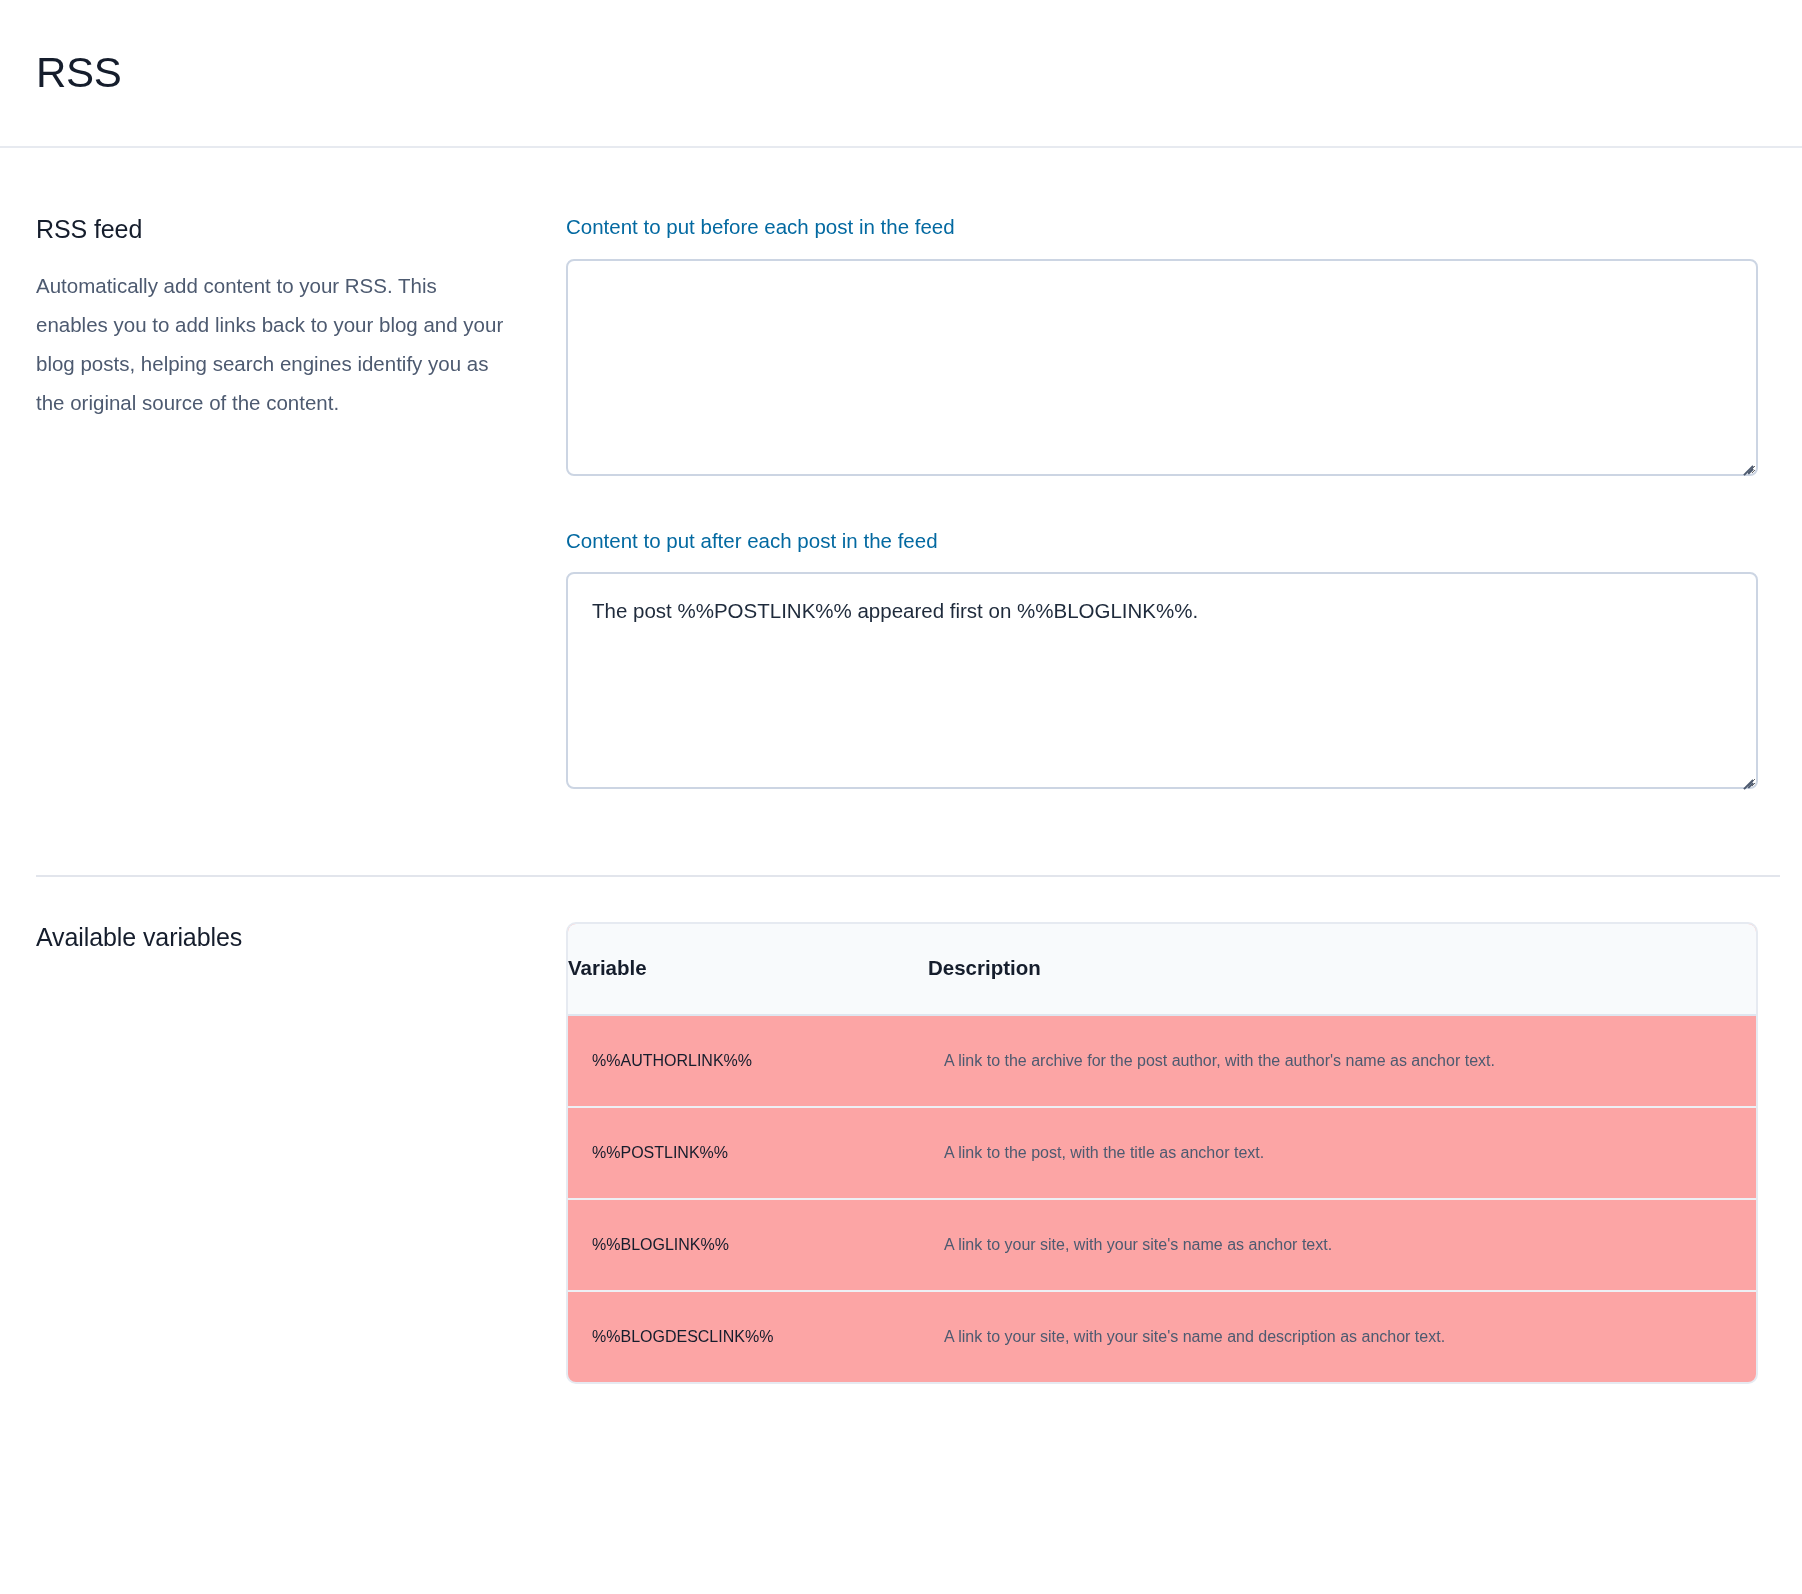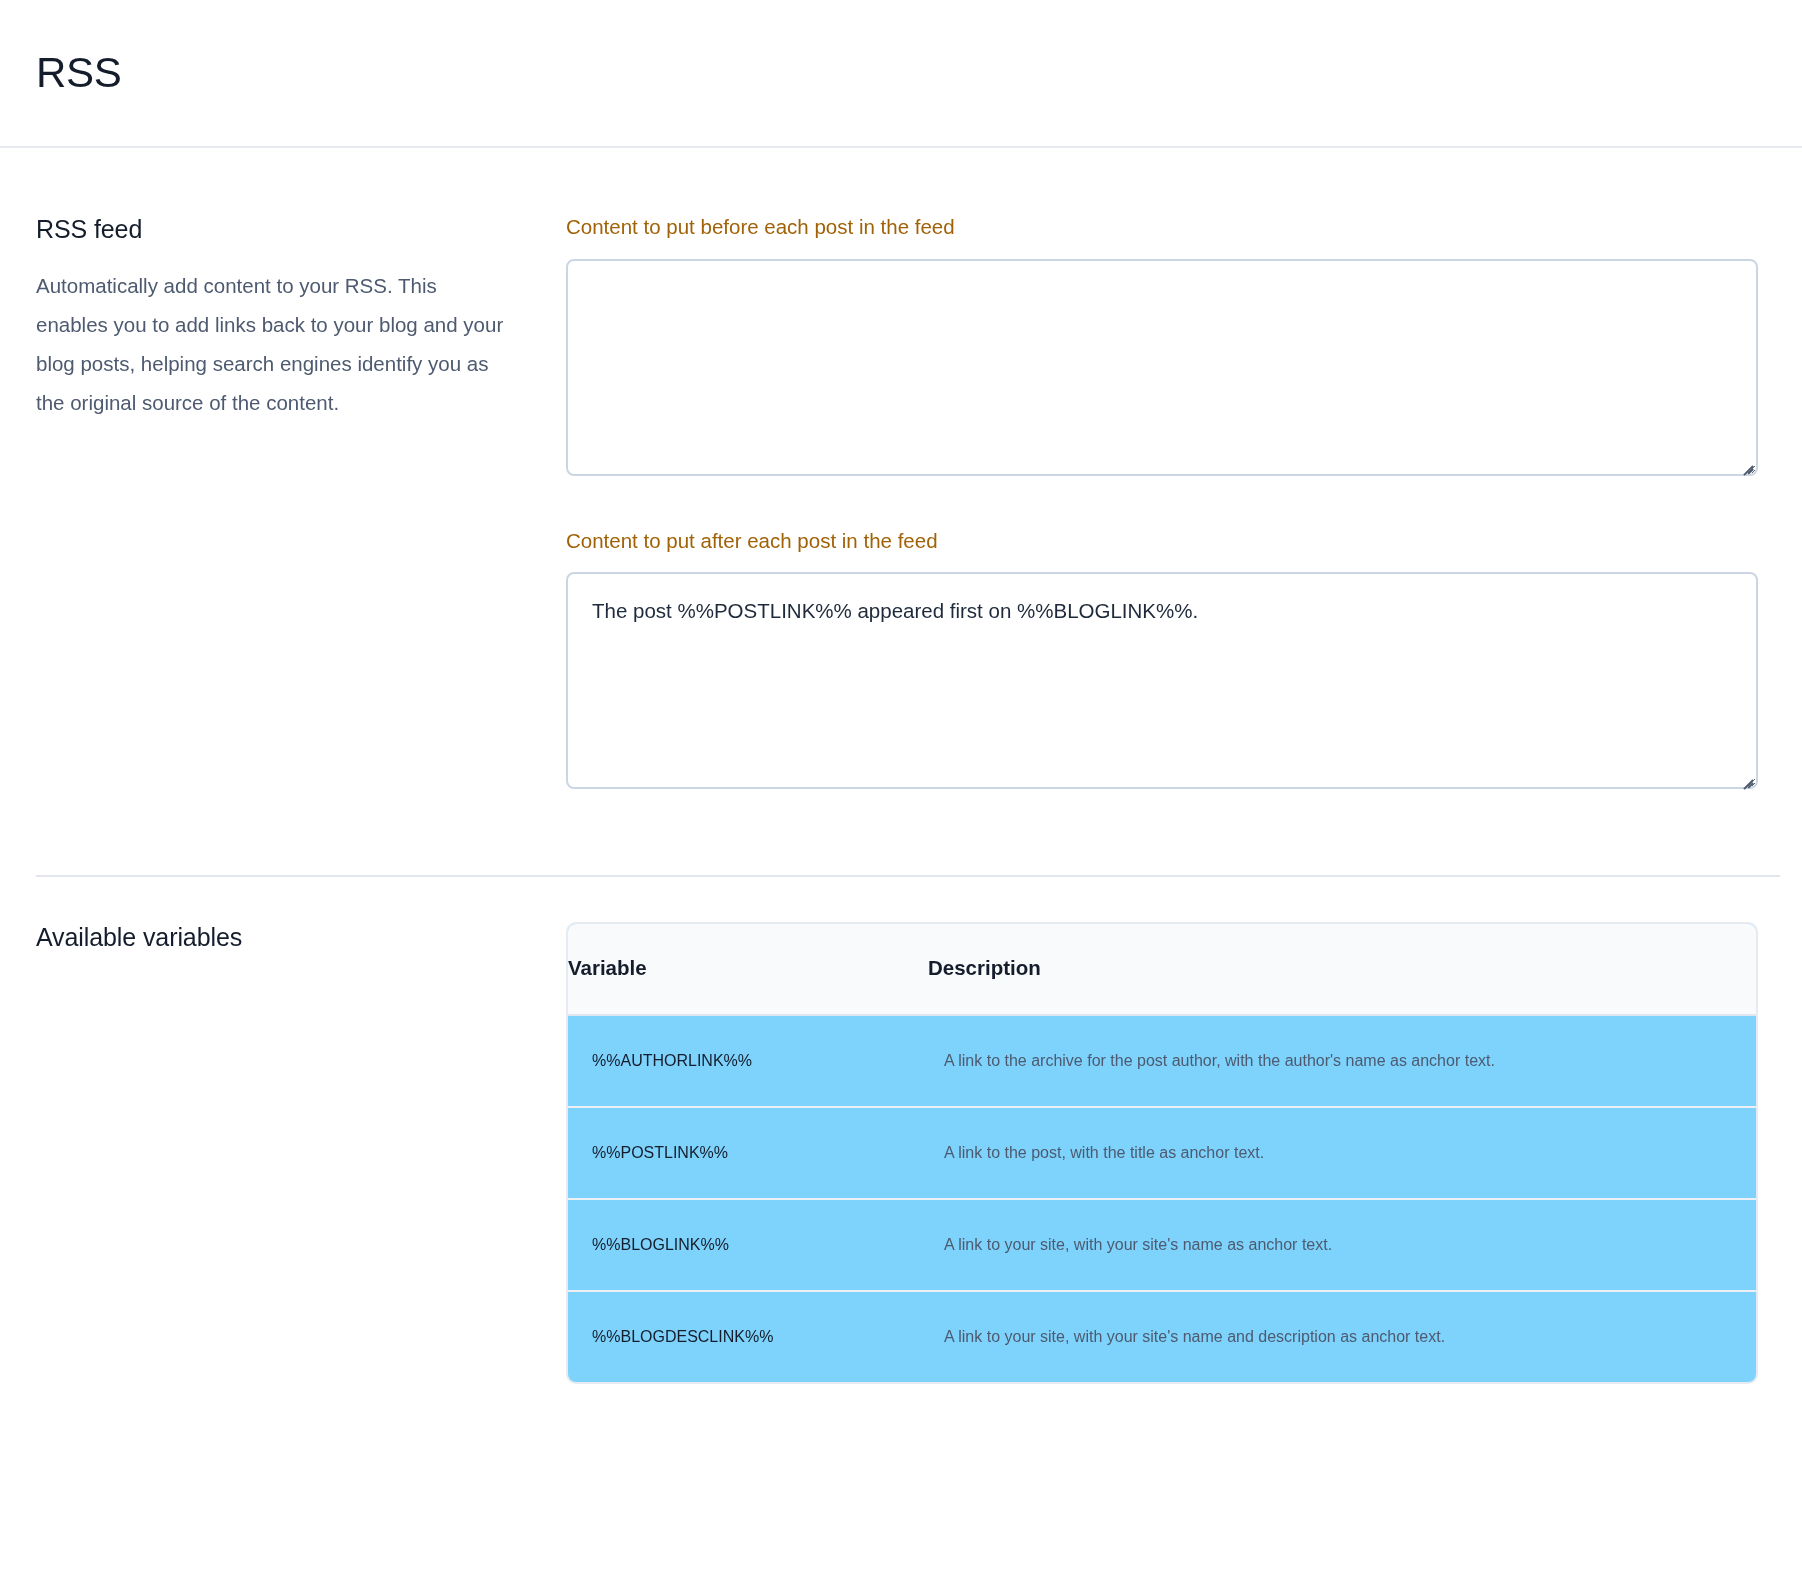--- a/index.html
+++ b/index.html
@@ -67,21 +67,21 @@
     min-width: 0;
     padding-right: 22px;
   }
 
   
   .field { margin-bottom: 52px; }
   .field:last-child { margin-bottom: 0; }
   .field-label {
     display: block;
     font-size: 20.5px;
-    color: #a16207;
+    color: #0369a1;
     margin-bottom: 18px;
     line-height: 1.3;
   }
   .textarea-wrap {
     position: relative;
   }
   textarea.field-input {
     display: block;
     width: 100%;
     height: 217px;
@@ -122,21 +122,21 @@
     height: 2px;
     background: #e2e5ec;
     margin: 86px 22px 0 36px;
   }
 
   
   .table-card {
     border: 2px solid #e6eaf1;
     border-radius: 10px;
     overflow: hidden;
-    background: #7dd3fc;
+    background: #fca5a5;
   }
   table.vars-table {
     width: 100%;
     border-collapse: collapse;
     table-layout: fixed;
   }
   table.vars-table thead th {
     background: #f8fafc;
     text-align: left;
     font-size: 20.5px;

